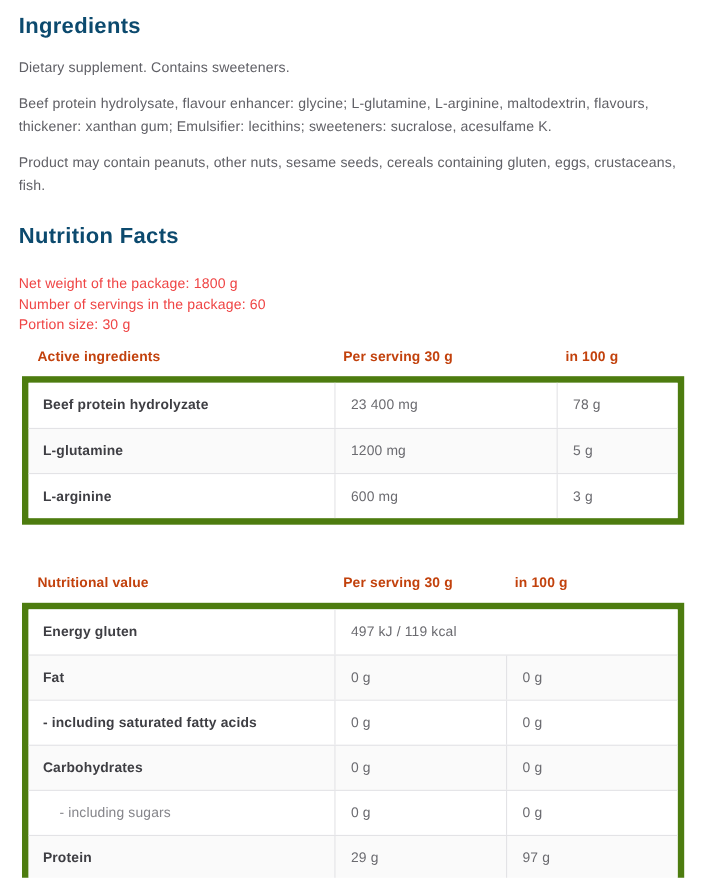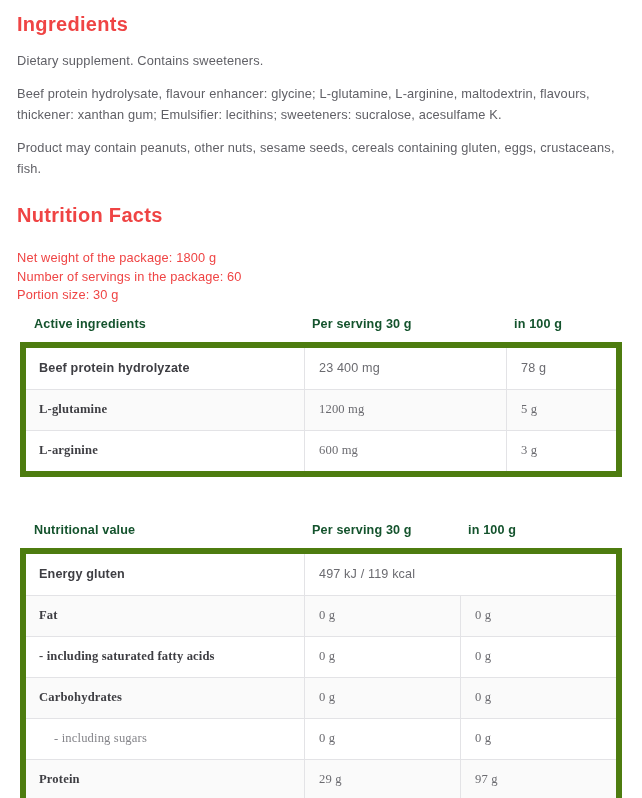--- a/index.html
+++ b/index.html
@@ -10,21 +10,21 @@
     background: #ffffff;
     font-family: "Liberation Sans", sans-serif;
     color: #606066;
     overflow: hidden;
   }
   .page { padding: 12px 17px 0 17px; }
 
   .section-title {
     font-size: 20px;
     font-weight: 700;
-    color: #ef4444;
+    color: #0c4a6e;
     letter-spacing: 0.3px;
     margin: 0 0 14px 0;
     line-height: 24px;
   }
   .para {
     font-size: 12.8px;
     line-height: 21px;
     letter-spacing: 0.15px;
     color: #606066;
     margin: 0 0 12px 0;
@@ -44,34 +44,34 @@
 
   .tbl { margin-left: 3px; width: 602px; }
   .tbl-head {
     display: grid;
     padding-left: 1px;
     margin-bottom: 11px;
   }
   .tbl-head .hcell {
     font-size: 12.6px;
     font-weight: 700;
-    color: #14532d;
+    color: #c2410c;
     letter-spacing: 0.15px;
     padding-left: 13px;
   }
   .tbl-body {
     border: 6px solid #4d7c0f;
     background: #ffffff;
   }
   .tbl-row {
     display: grid;
     min-height: 41px;
     background: #ffffff;
   }
-  .tbl-row + .tbl-row { border-top: 1px solid #e3e3e6; font-family: Liberation Serif, serif; }
+  .tbl-row + .tbl-row { border-top: 1px solid #e3e3e6; }
   .tbl-row:nth-child(even) { background: #fafafa; }
   .cell {
     display: flex;
     align-items: center;
     padding: 4px 8px 4px 13px;
     font-size: 12.6px;
     letter-spacing: 0.15px;
   }
   .cell + .cell { border-left: 1px solid #e3e3e6; padding-left: 14px; }
   .cell.label {

